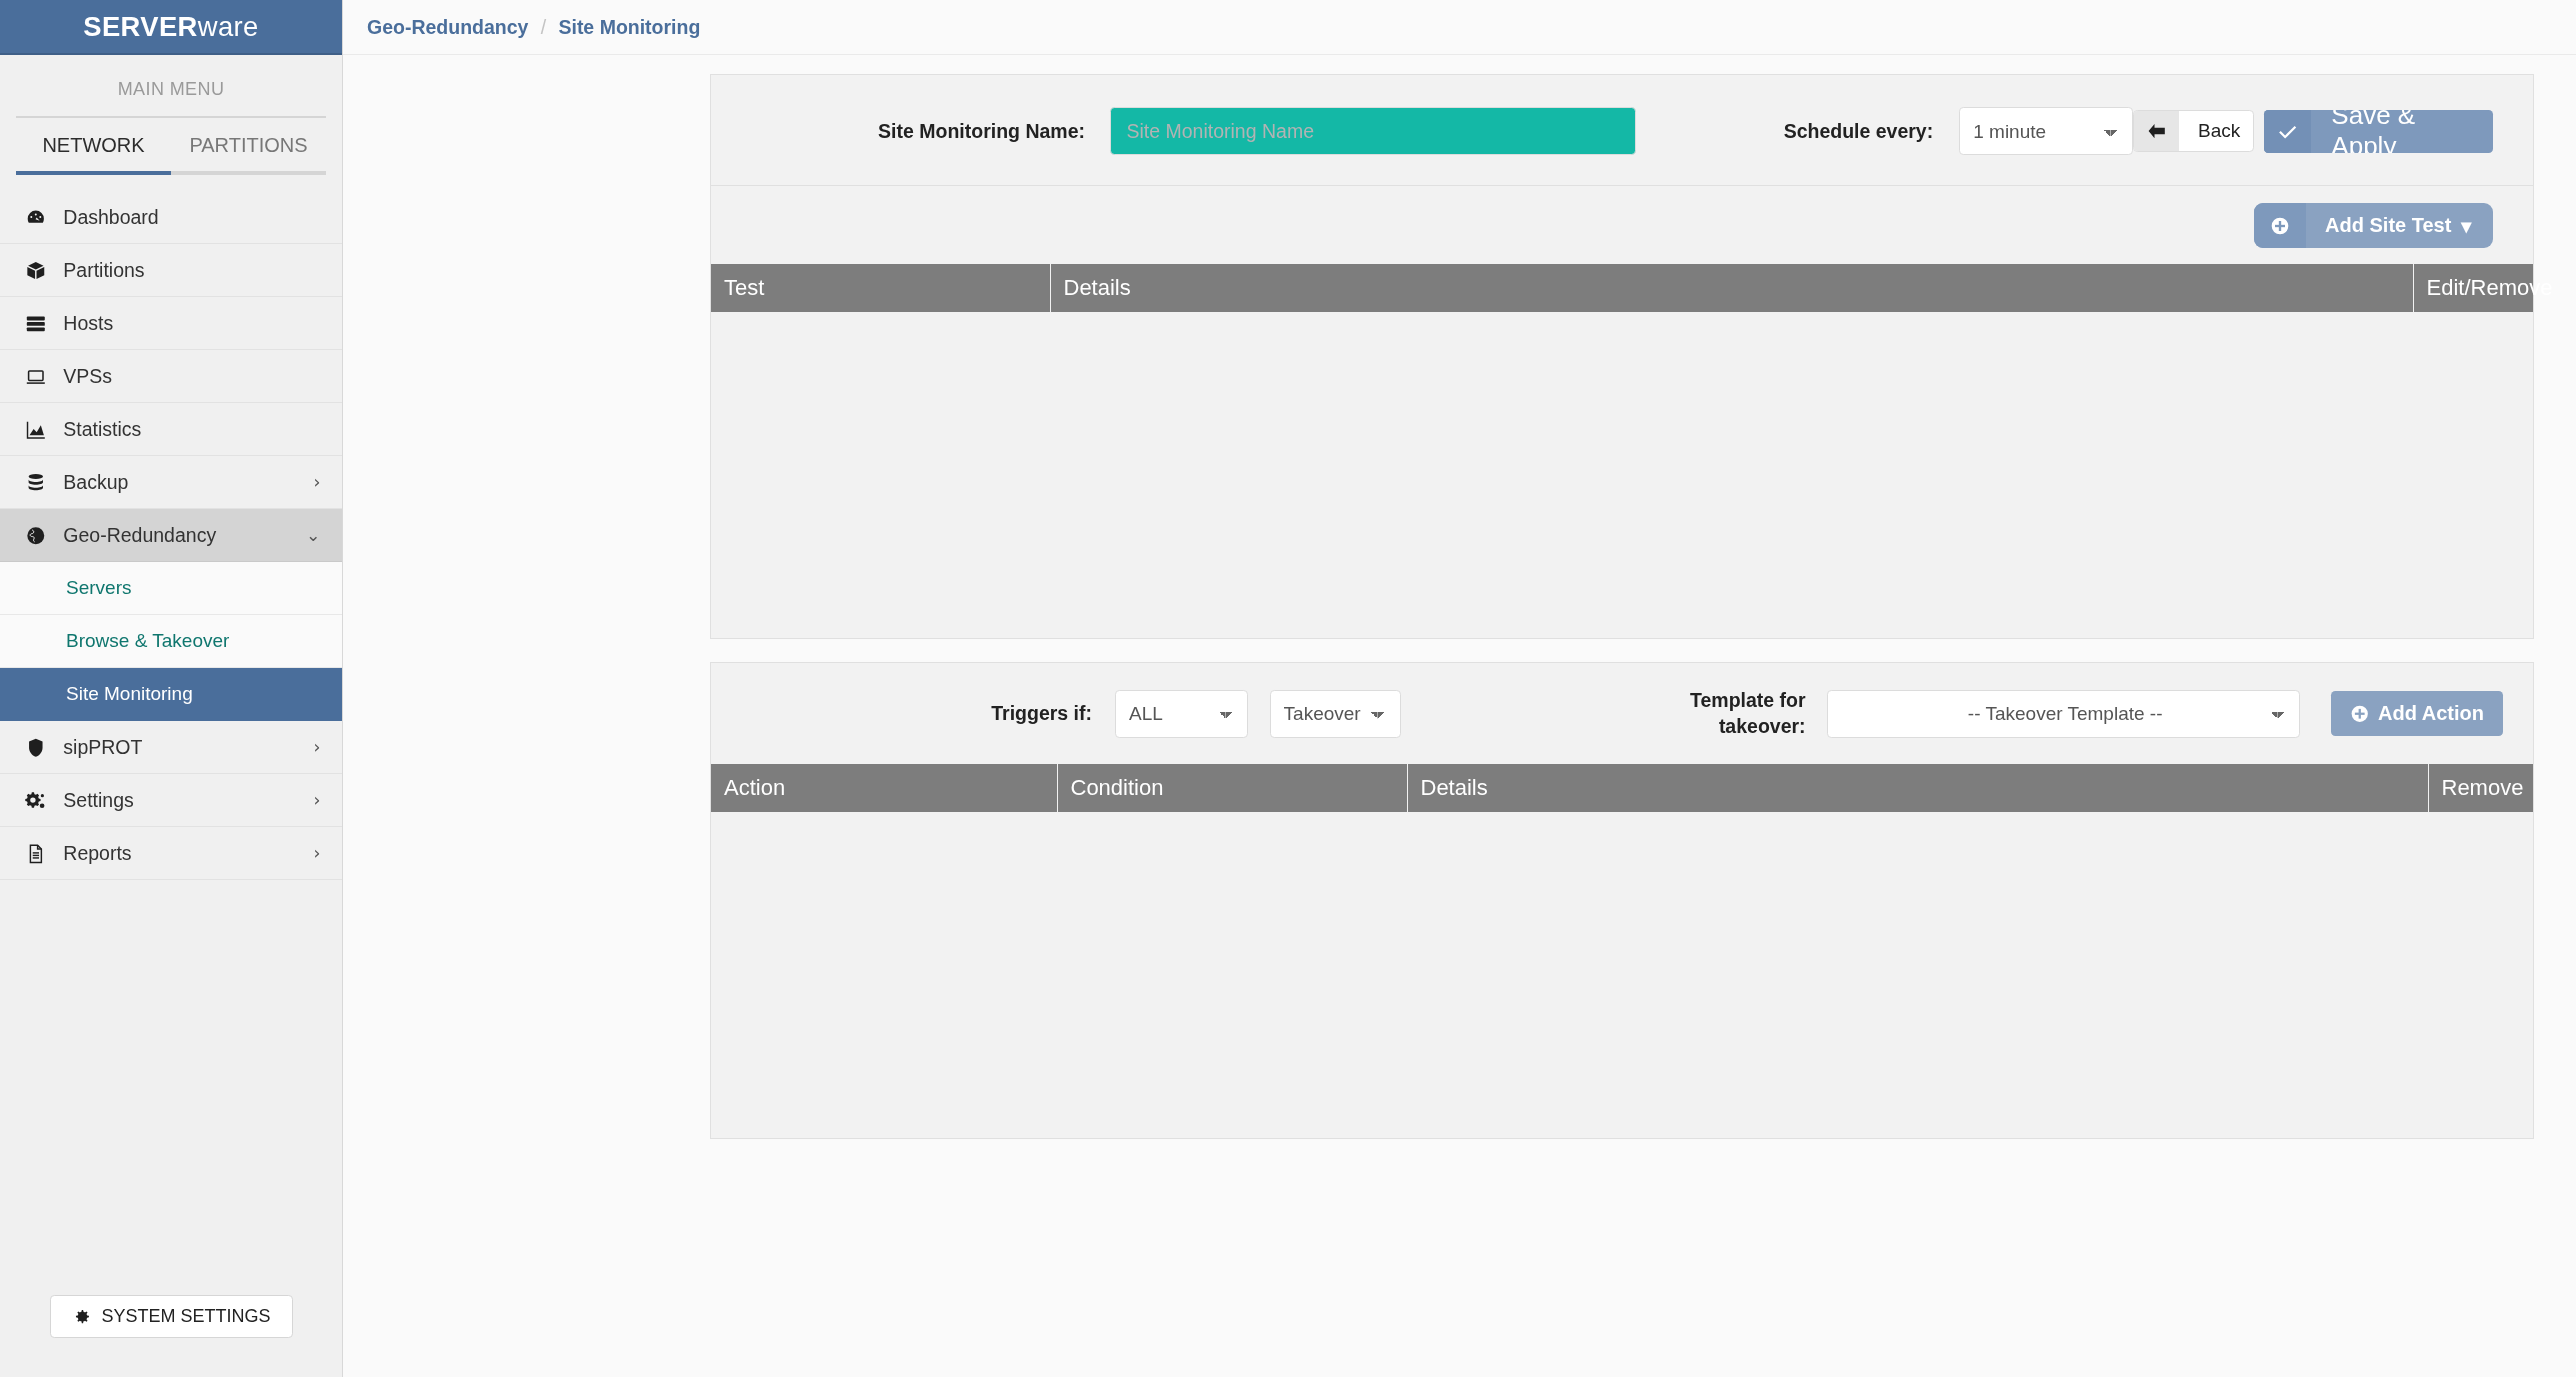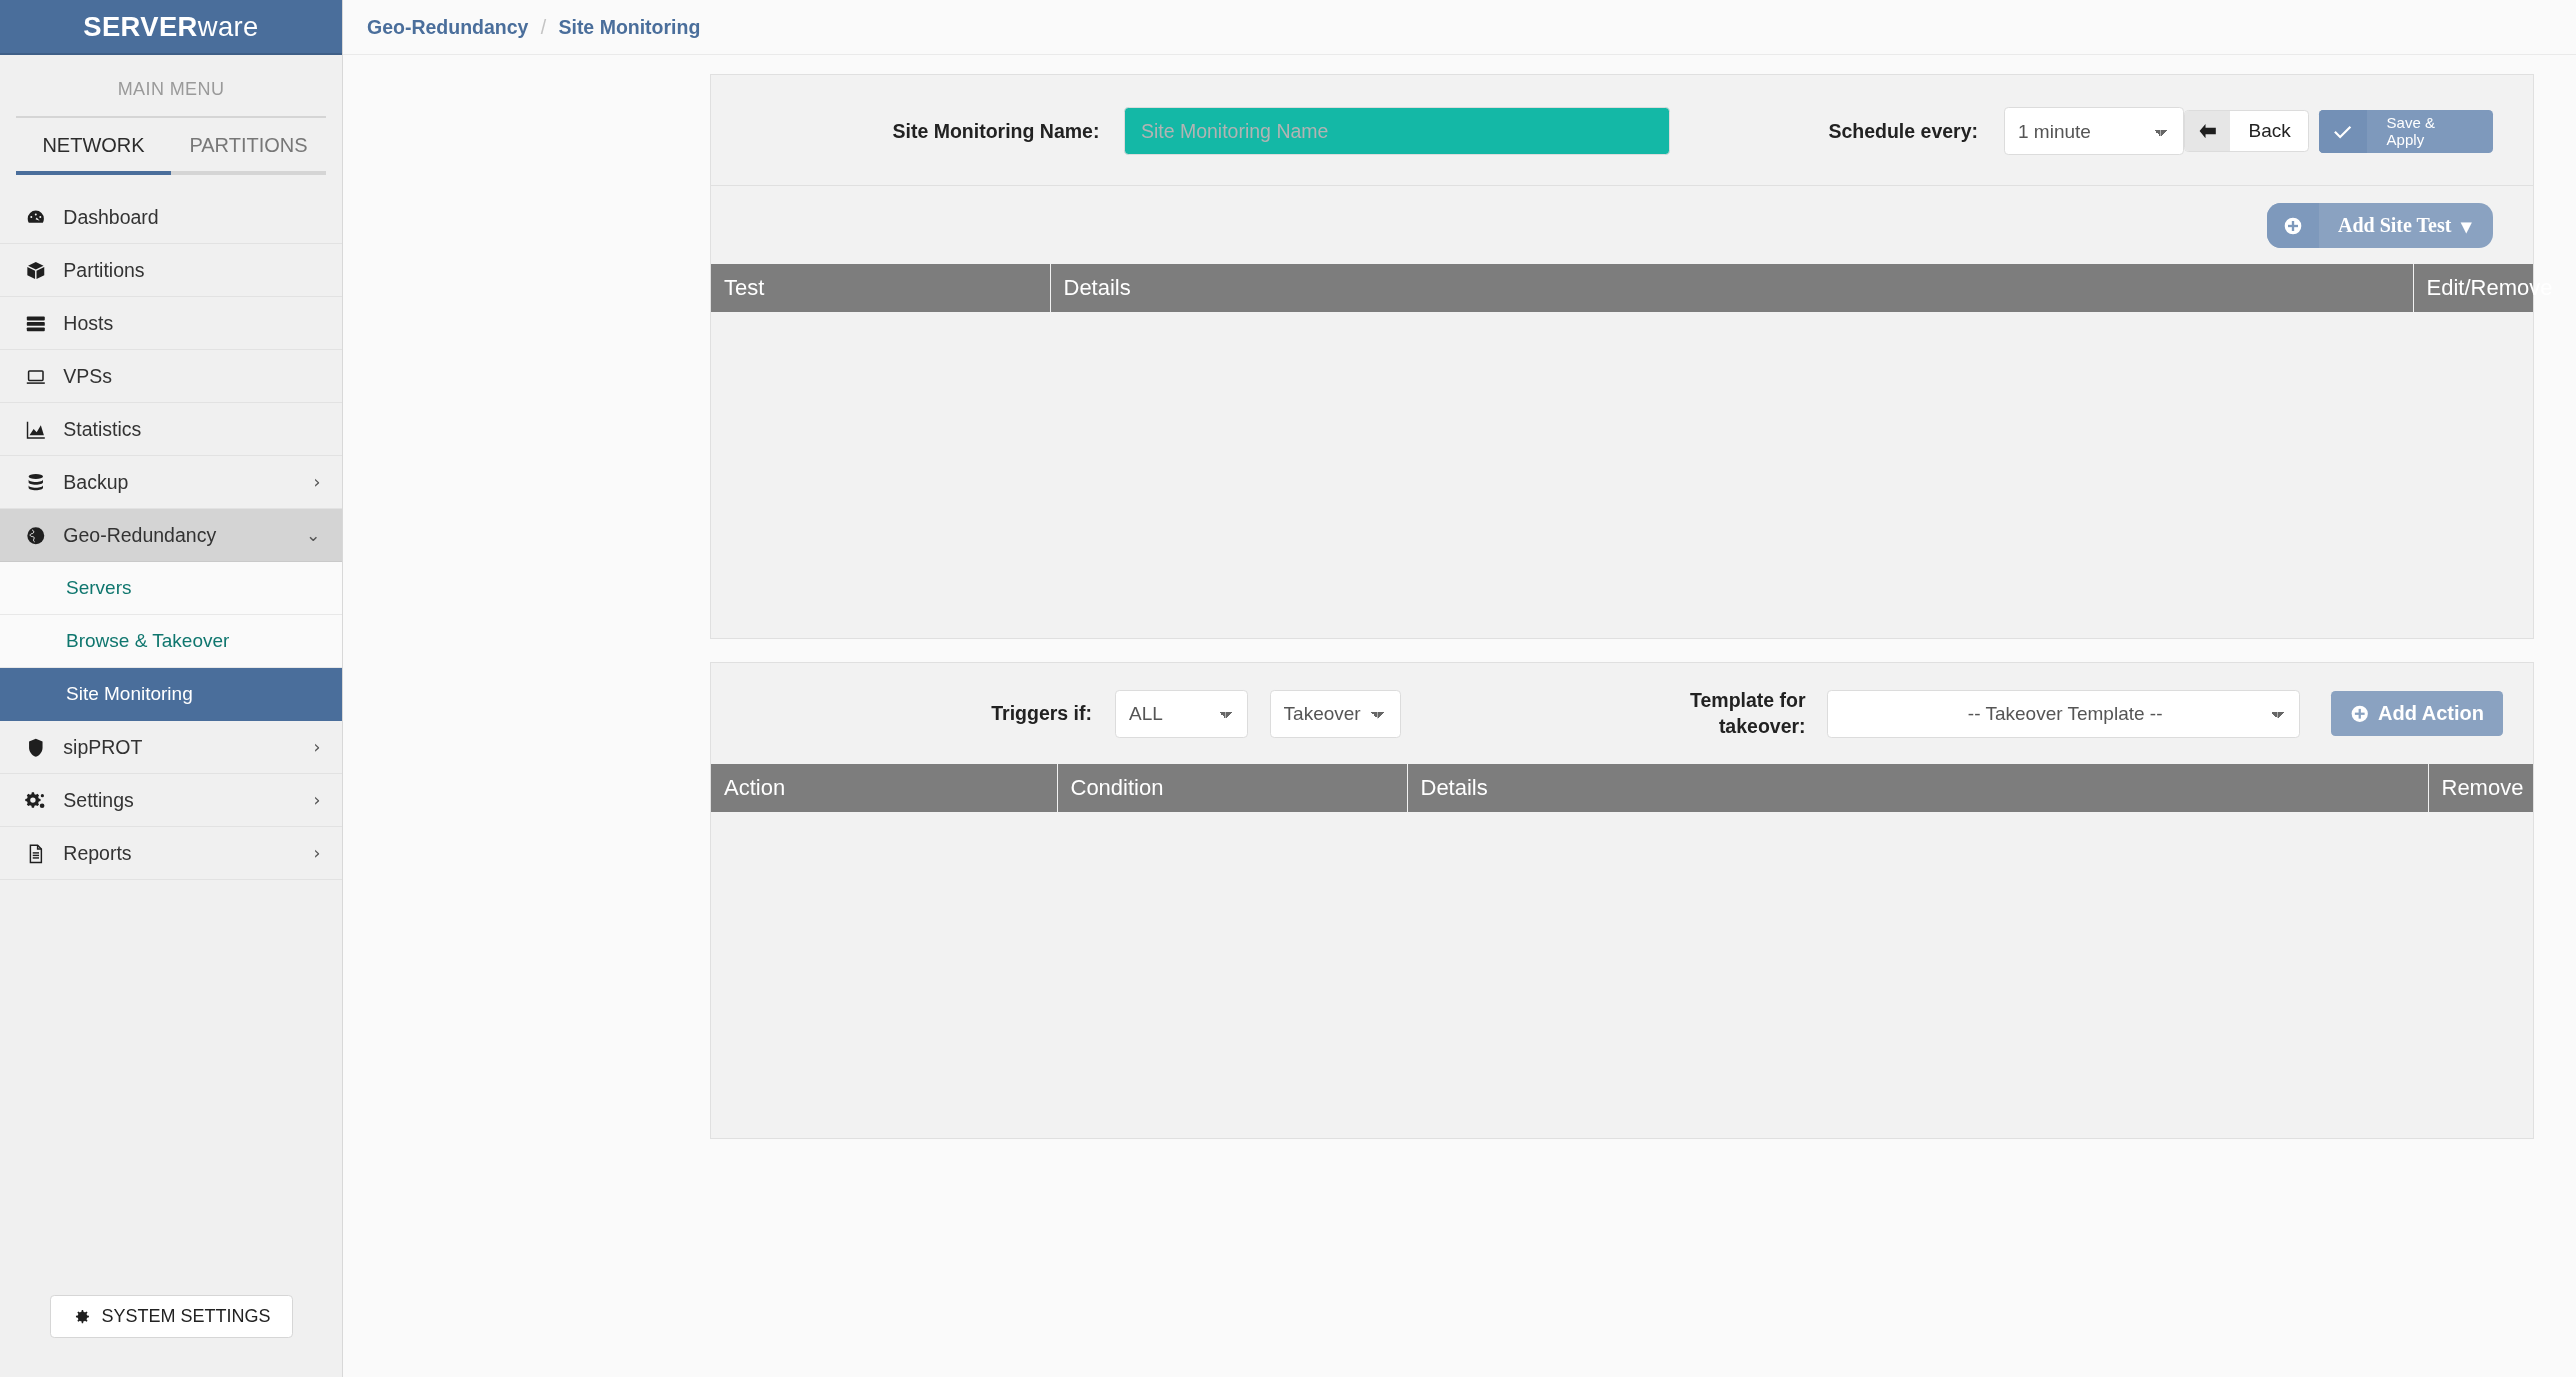--- a/index.html
+++ b/index.html
@@ -124,26 +124,26 @@
   .btn-group { margin-left: auto; display: flex; align-items: center; padding-right: 40px; gap: 10px; }
   .btn {
     display: flex; align-items: center; border: none; cursor: pointer;
     font-family: "Liberation Sans", sans-serif; border-radius: 4.3px; overflow: hidden;
   }
   .btn-back { background: #ffffff; border: 1.4px solid #dcdcdc; }
   .btn-back .ic { background: #e6e6e6; padding: 0 13px; height: 40px; display: flex; align-items: center; font-size: 19px; color: #333; }
   .btn-back .tx { padding: 0 19px; height: 40px; display: flex; align-items: center; font-size: 19px; color: #222; }
   .btn-save { background: #7e99bc; }
   .btn-save .ic { background: #7390b6; padding: 0 14.4px; height: 43px; display: flex; align-items: center; font-size: 19px; color: #fff; }
-  .btn-save .tx { padding: 0 20px; height: 43px; display: flex; align-items: center; font-size: 15px; color: #ffffff; }
+  .btn-save .tx { padding: 0 20px; height: 43px; display: flex; align-items: center; font-size: 26px; color: #ffffff; }
 
   .panel-divider { border-top: 1.4px solid #e0e0e0; }
 
   .toolbar-row { display: flex; justify-content: flex-end; padding: 17.3px 40px 16px 0; }
-  .btn-split { background: #8aa2c1; border-radius: 14px; display: flex; align-items: center; overflow: hidden; cursor: pointer; font-family: Liberation Serif, serif; }
+  .btn-split { background: #8aa2c1; border-radius: 9px; display: flex; align-items: center; overflow: hidden; cursor: pointer; }
   .btn-split .ic { background: #7e99bc; padding: 0 16px; height: 45px; display: flex; align-items: center; font-size: 20px; color: #fff; }
   .btn-split .tx { padding: 0 21.6px 0 19px; height: 45px; display: flex; align-items: center; gap: 10px; font-size: 20px; color: #fff; font-weight: 600; }
   .btn-plain { background: #8aa2c1; border-radius: 4.3px; display: flex; align-items: center; gap: 8.7px; padding: 12px 19px; height: 45px; font-size: 20px; color: #fff; font-weight: 600; cursor: pointer; }
 
   table.grid { width: 100%; border-collapse: collapse; table-layout: fixed; }
   table.grid th {
     background: #7d7d7d; color: #ffffff; font-size: 22px; font-weight: 400;
     text-align: left; padding: 11px 13px; border-right: 1.4px solid #f2f2f2;
   }
   table.grid th:last-child { border-right: none; }

